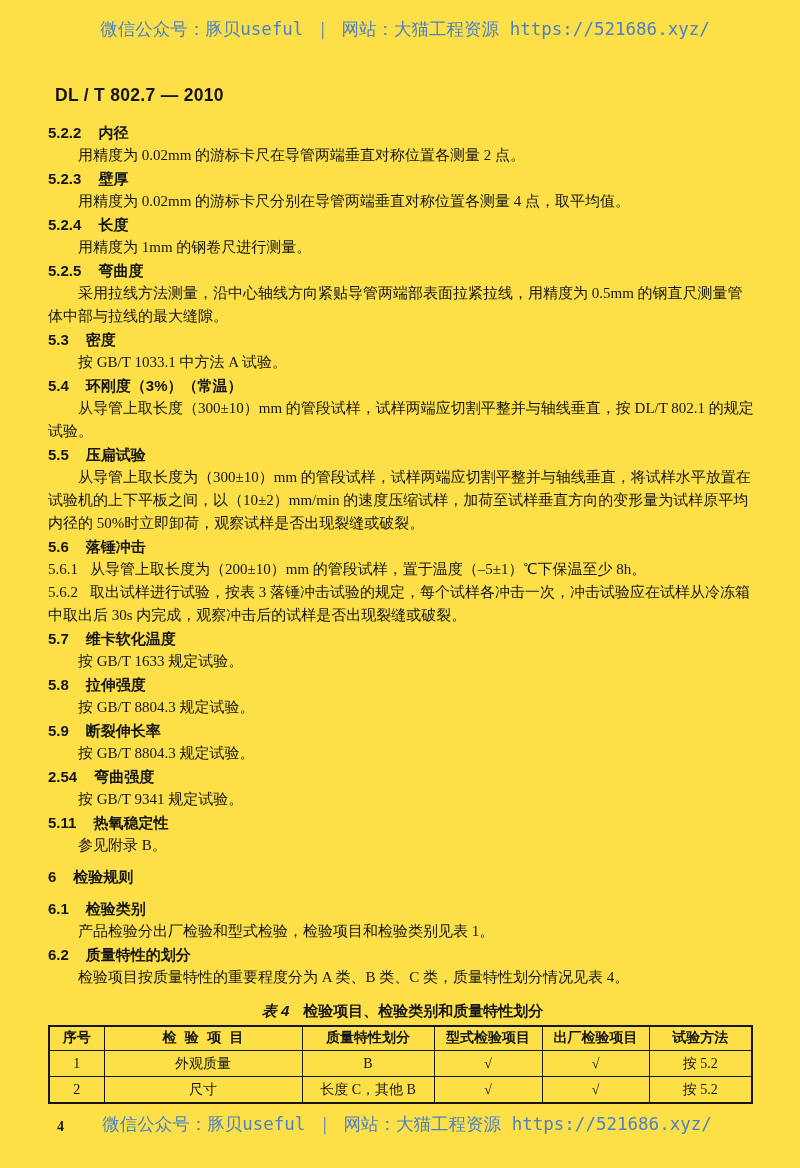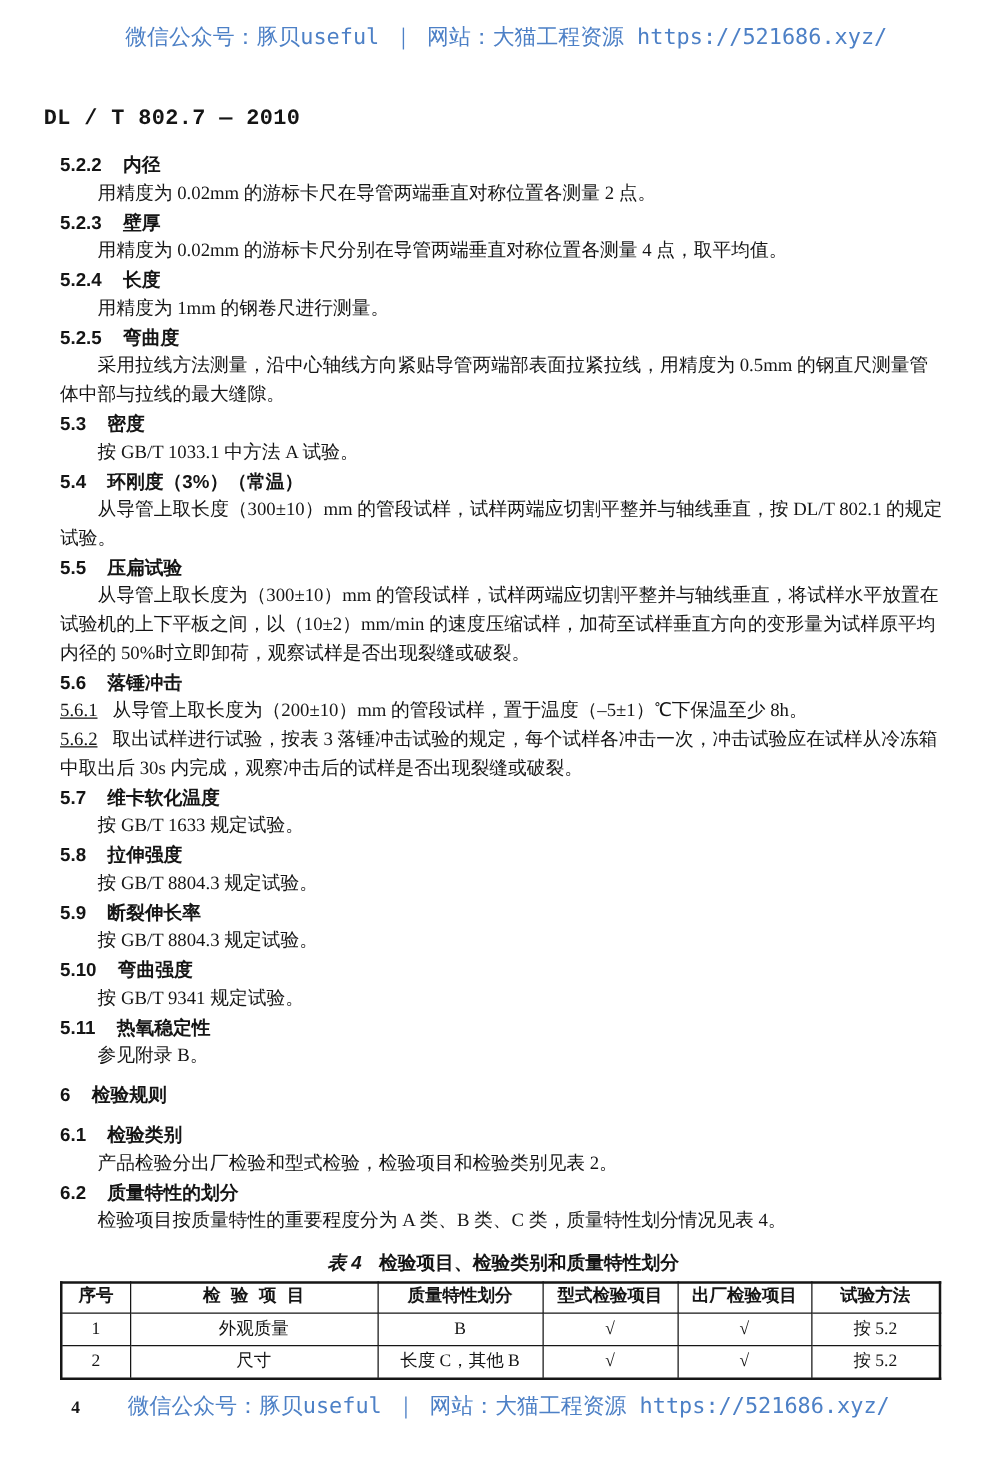--- a/index.html
+++ b/index.html
@@ -1,34 +1,34 @@
 <!DOCTYPE html>
 <html><head>
 <meta charset="utf-8">
 <style>
   html,body{margin:0;padding:0;background:#e8e8e8;}
-  .page{position:relative;width:800px;height:1168px;margin:0 auto;background:#ffffff;
+  .page{position:relative;width:800px;height:1168px;margin:0 auto;background:#fde047;
         overflow:hidden;color:#151515;}
   
   .wm{position:absolute;left:0;right:0;text-align:center;white-space:nowrap;
       font-family:"DejaVu Sans Mono",monospace;font-size:17.5px;color:#4d80c6;}
   .wm-top{top:17px;padding-left:10px;}
   .wm-bottom{top:1112px;padding-left:14px;}
   
-  .doc-num{position:absolute;top:85px;left:35px;font-family:Liberation Mono, monospace;
+  .doc-num{position:absolute;top:85px;left:55px;font-family:Liberation Sans, sans-serif;
            font-weight:bold;font-size:17.5px;letter-spacing:.3px;}
   
   .content{position:absolute;top:121px;left:48px;width:709px;
            font-family:"Liberation Serif",serif;font-size:15px;line-height:23px;}
   .sec-h,.chap-h{font-family:"Liberation Sans",sans-serif;font-weight:bold;font-size:15px;}
   .sec-h .num,.chap-h .num{margin-right:17px;}
   .chap-h{margin-top:8px;margin-bottom:9px;}
   .para{margin:0;text-indent:2em;}
   .npara{margin:0;}
-  .npara .num{margin-right:12px;text-decoration:underline;}
+  .npara .num{margin-right:12px;}
   
   .tbl-caption{margin-top:10px;text-align:center;font-family:"Liberation Sans",sans-serif;
                font-weight:bold;font-size:15px;}
   .tbl-caption .cap-label{margin-right:14px;font-style:italic;}
   table.t4{margin-top:3px;border-collapse:collapse;width:703px;border:2px solid #161616;
            table-layout:fixed;font-size:14px;}
   .t4 th,.t4 td{border:1px solid #161616;text-align:center;padding:0;overflow:hidden;}
   .t4 th{height:22px;font-family:Liberation Mono, monospace;font-weight:bold;}
   .t4 td{height:25px;font-family:"Liberation Serif",serif;}
   
@@ -73,30 +73,30 @@
 
     <div class="sec-h"><span class="num">5.7</span><span>维卡软化温度</span></div>
     <p class="para">按 GB/T 1633 规定试验。</p>
 
     <div class="sec-h"><span class="num">5.8</span><span>拉伸强度</span></div>
     <p class="para">按 GB/T 8804.3 规定试验。</p>
 
     <div class="sec-h"><span class="num">5.9</span><span>断裂伸长率</span></div>
     <p class="para">按 GB/T 8804.3 规定试验。</p>
 
-    <div class="sec-h"><span class="num">5.10</span><span>弯曲强度</span></div>
+    <div class="sec-h"><span class="num">2.54</span><span>弯曲强度</span></div>
     <p class="para">按 GB/T 9341 规定试验。</p>
 
     <div class="sec-h"><span class="num">5.11</span><span>热氧稳定性</span></div>
     <p class="para">参见附录 B。</p>
 
     <div class="chap-h"><span class="num">6</span><span>检验规则</span></div>
 
     <div class="sec-h"><span class="num">6.1</span><span>检验类别</span></div>
-    <p class="para">产品检验分出厂检验和型式检验，检验项目和检验类别见表 2。</p>
+    <p class="para">产品检验分出厂检验和型式检验，检验项目和检验类别见表 1。</p>
 
     <div class="sec-h"><span class="num">6.2</span><span>质量特性的划分</span></div>
     <p class="para">检验项目按质量特性的重要程度分为 A 类、B 类、C 类，质量特性划分情况见表 4。</p>
 
     <div class="tbl-caption"><span class="cap-label">表 4</span><span>检验项目、检验类别和质量特性划分</span></div>
 
     <table class="t4">
       <colgroup>
         <col style="width:55px">
           <col style="width:198px">

